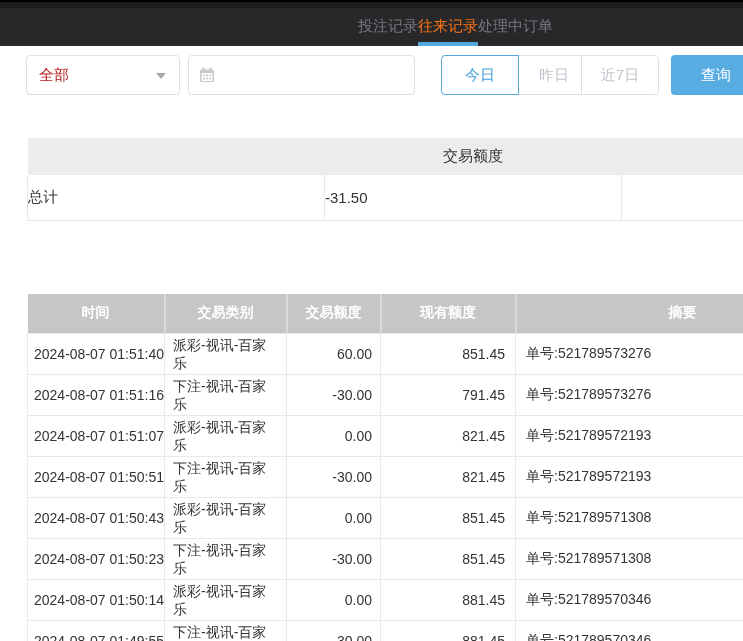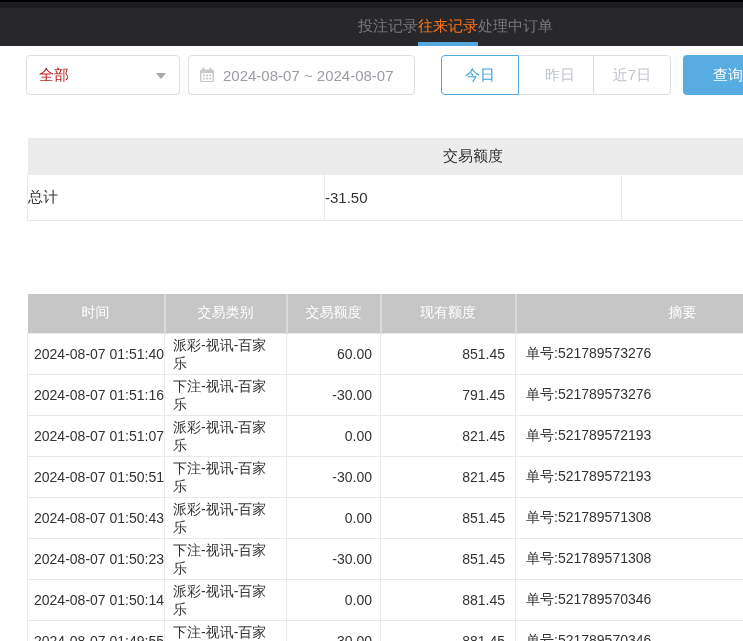--- a/index.html
+++ b/index.html
@@ -44,21 +44,21 @@
     border: 1px solid #dcdfe6; border-radius: 4px;
     display: flex; align-items: center; padding-left: 10px; gap: 8px;
     font-size: 15px; color: #9a9da1; cursor: pointer; white-space: nowrap;
   }
   .btn-group { display: flex; margin-left: 26px; }
   .qb {
     height: 40px; background: #fff; border: 1px solid #dcdfe6;
     font-size: 15px; color: #c0c4cc; cursor: pointer; position: relative;
   }
   .qb:nth-child(1) { width: 78px; border-radius: 4px 0 0 4px; }
-  .qb:nth-child(2) { width: 76px; margin-left: -1px; padding-left: 8px; }
+  .qb:nth-child(2) { width: 64px; margin-left: -1px; padding-left: 8px; }
   .qb:nth-child(3) { width: 78px; margin-left: -1px; border-radius: 0 4px 4px 0; }
   .qb.active { border: 1px solid #54a8dd; color: #3f9ed8; z-index: 2; }
   .search-btn {
     margin-left: 12px; width: 90px; height: 40px; border: none; border-radius: 4px;
     background: #57ace2; color: #fff; font-size: 15px; cursor: pointer;
     font-family: inherit;
   }
 
   
   table { border-collapse: collapse; table-layout: fixed; background: #fff; }
@@ -69,21 +69,21 @@
     font-weight: normal; text-align: center;
   }
   .summary-table td {
     height: 45px; border: 1px solid #e8e8e8; border-top: none;
     text-align: left; font-size: 15px; color: #333;
   }
 
   .main-table { position: absolute; top: 294px; left: 27px; width: 822px; }
   .main-table th {
     height: 39px; background: #c6c6c6; color: #fff; font-size: 14px;
-    font-weight: normal; text-align: center; border-right: 2px solid #dadada;
+    font-weight: bold; text-align: center; border-right: 2px solid #dadada;
   }
   .main-table td {
     height: 38px; border: 1px solid #e9e9e9; font-size: 14px; color: #333;
     vertical-align: middle; background: #fff;
   }
   .c-time    { text-align: left;  padding-left: 6px; white-space: nowrap; }
   .c-type    { text-align: left;  padding: 2px 8px; line-height: 18px; word-break: break-all; }
   .c-amount  { text-align: right; padding-right: 8px; }
   .c-balance { text-align: right; padding-right: 10px; }
   .c-summary { text-align: left;  padding-left: 10px; white-space: nowrap; }
@@ -118,21 +118,20 @@
           <g fill="#c9c9c9">
             <rect x="4" y="7.5" width="1.8" height="1.8"></rect>
               <rect x="7.1" y="7.5" width="1.8" height="1.8"></rect>
               <rect x="10.2" y="7.5" width="1.8" height="1.8"></rect>
             <rect x="4" y="10.7" width="1.8" height="1.8"></rect>
               <rect x="7.1" y="10.7" width="1.8" height="1.8"></rect>
               <rect x="10.2" y="10.7" width="1.8" height="1.8"></rect>
           </g>
         </svg>
       </span>
-      <span>2024-08-07 ~ 2024-08-07</span>
     </div>
     <div class="btn-group">
       <button class="qb active">今日</button>
       <button class="qb">昨日</button>
       <button class="qb">近7日</button>
     </div>
     <button class="search-btn">查询</button>
   </div>
 
   <table class="summary-table">

